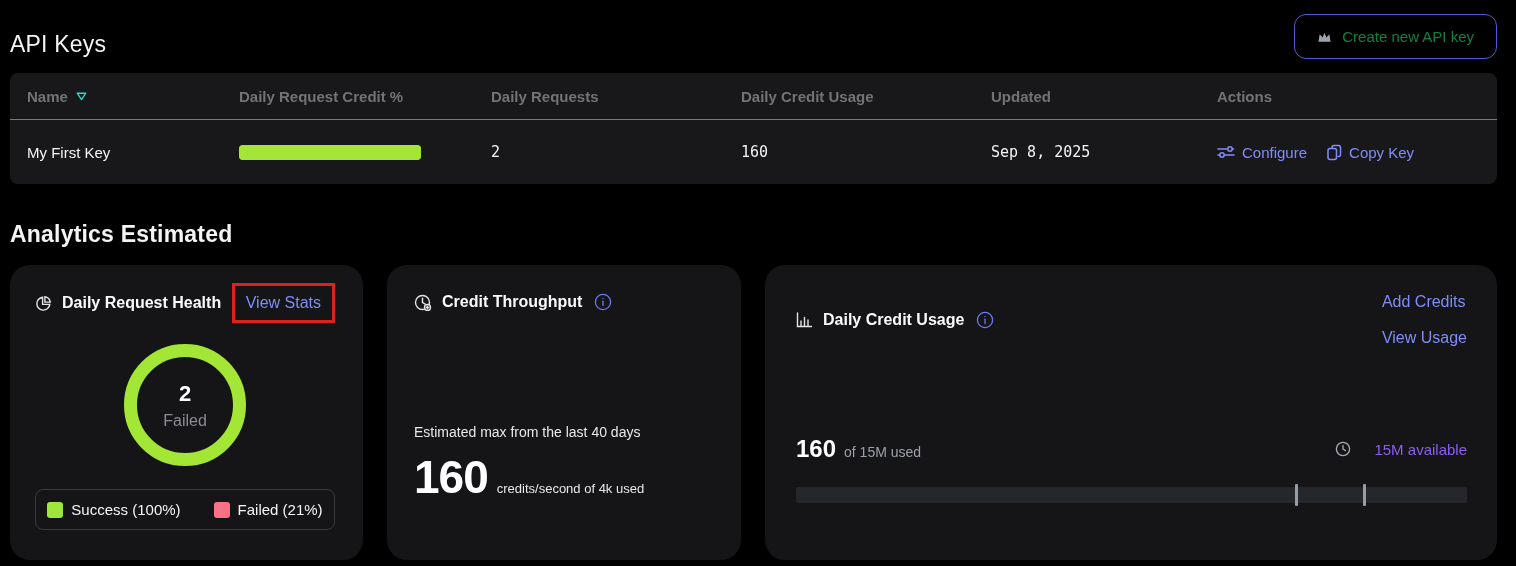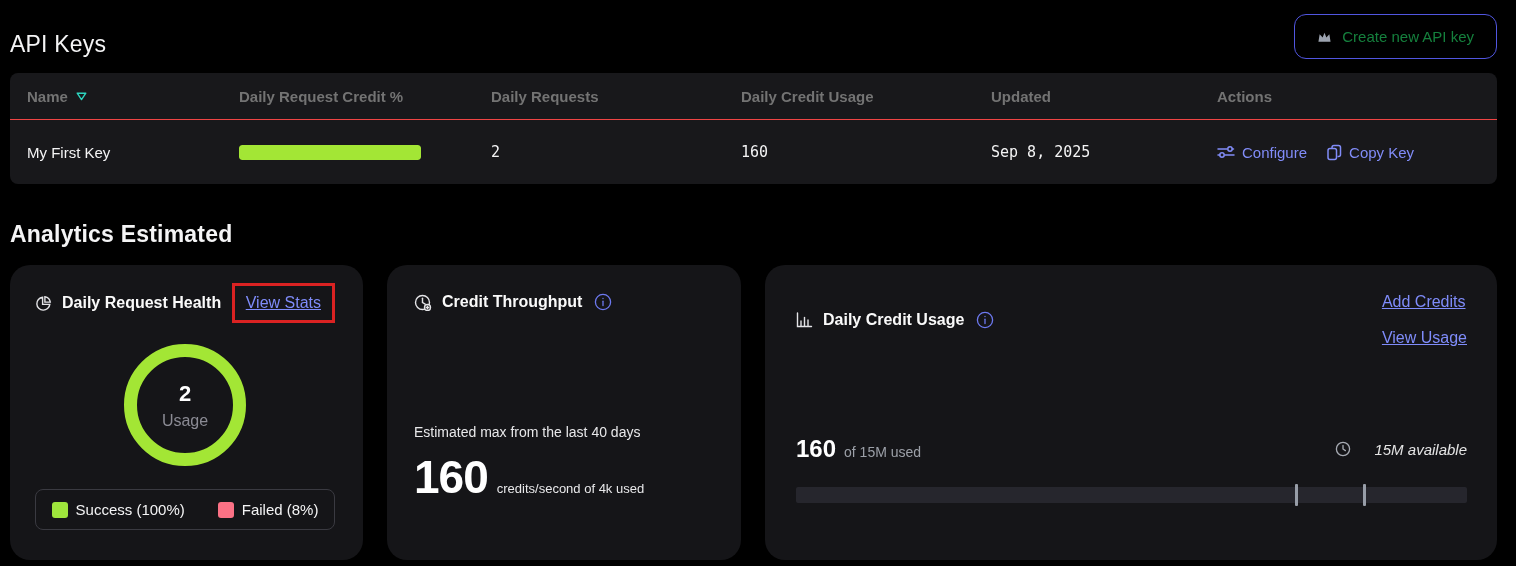--- a/index.html
+++ b/index.html
@@ -49,21 +49,21 @@
   .action-link svg { display:block; }
 
   
   .analytics-title { font-size:23px; font-weight:700; margin-top:37px; letter-spacing:.2px; }
   .cards { display:flex; gap:24px; margin-top:17px; height:295px; }
   .card { background:#151518; border-radius:20px; flex:none; }
   .card-header { display:flex; align-items:center; }
   .card-title { font-size:16px; font-weight:700; color:#fafafa; }
   .hdr-icon { color:#e4e4e7; display:flex; margin-right:10px; }
   .info-icon { margin-left:12px; display:flex; cursor:pointer; }
-  .blue-link { color:#7f8cfa; font-size:16px; cursor:pointer;text-decoration:underline; }
+  .blue-link { color:#7f8cfa; font-size:16px; cursor:pointer; }
 
   
   .card-health { width:353px; padding:15px 28px 0 25px; }
   .card-health .card-header { height:46px; }
   .highlight-box {
     margin-left:auto;
     border:3px solid #da2222;
     padding:8px 11px;
     display:flex; align-items:center;
   }
@@ -90,21 +90,21 @@
   .tp-value-row { margin-top:10px; display:flex; align-items:baseline; gap:9px; }
   .tp-value { font-size:46px; font-weight:700; color:#fff; letter-spacing:-1px; }
   .tp-suffix { font-size:13px; color:#e8e8ea; }
 
   
   .card-usage { width:732px; padding:28px 30px 0 31px; }
   .usage-links { margin-left:auto; display:flex; gap:18px; font-size:16px;flex-direction:column; }
   .usage-row { margin-top:88px; display:flex; align-items:baseline; }
   .usage-value { font-size:24px; font-weight:700; color:#fff; }
   .usage-label { font-size:14px; color:#9ca0a8; margin-left:8px; }
-  .available { margin-left:auto; display:flex; align-items:center; gap:23px; font-size:15px; color:#e5e5e5;font-style:italic; }
+  .available { margin-left:auto; display:flex; align-items:center; gap:23px; font-size:15px; color:#8b5cf6; }
   .progress-track {
     position:relative; margin-top:24px; height:16px;
     background:#26262d; border-radius:2px;
   }
   .progress-tick {
     position:absolute; top:-3px; width:3px; height:22px;
     background:#979da8; border-radius:1px;
   }
   .legend-box.left { justify-content:flex-start; padding-left:18px; gap:48px; margin-top:17px; }
 </style>
@@ -191,31 +191,31 @@
             </svg>
         </span>
         <span class="card-title">Daily Request Health</span>
         <span class="highlight-box">
           <span class="blue-link">View Stats</span>
         </span>
       </div>
       <div class="donut-wrap">
         <div class="donut">
           <span class="donut-value">2</span>
-          <span class="donut-label">Usage</span>
+          <span class="donut-label">Failed</span>
         </div>
       </div>
       <div class="legend-box">
         <span class="legend-item">
           <span class="legend-sq" style="background: rgb(158, 229, 60);"></span>
           <span>Success (100%)</span>
         </span>
         <span class="legend-item">
           <span class="legend-sq" style="background: rgb(251, 113, 133);"></span>
-          <span>Failed (8%)</span>
+          <span>Failed (21%)</span>
         </span>
       </div>
     </div>
 
     <div class="card card-throughput">
       <div class="card-header">
         <span class="hdr-icon">
           <svg width="18" height="17" viewBox="0 0 18 17" fill="none" stroke="currentColor" stroke-width="1.4" stroke-linecap="round">
               <circle cx="8.5" cy="8.5" r="7"></circle>
               <path d="M8.5 8.5 L8.5 4.2"></path>

